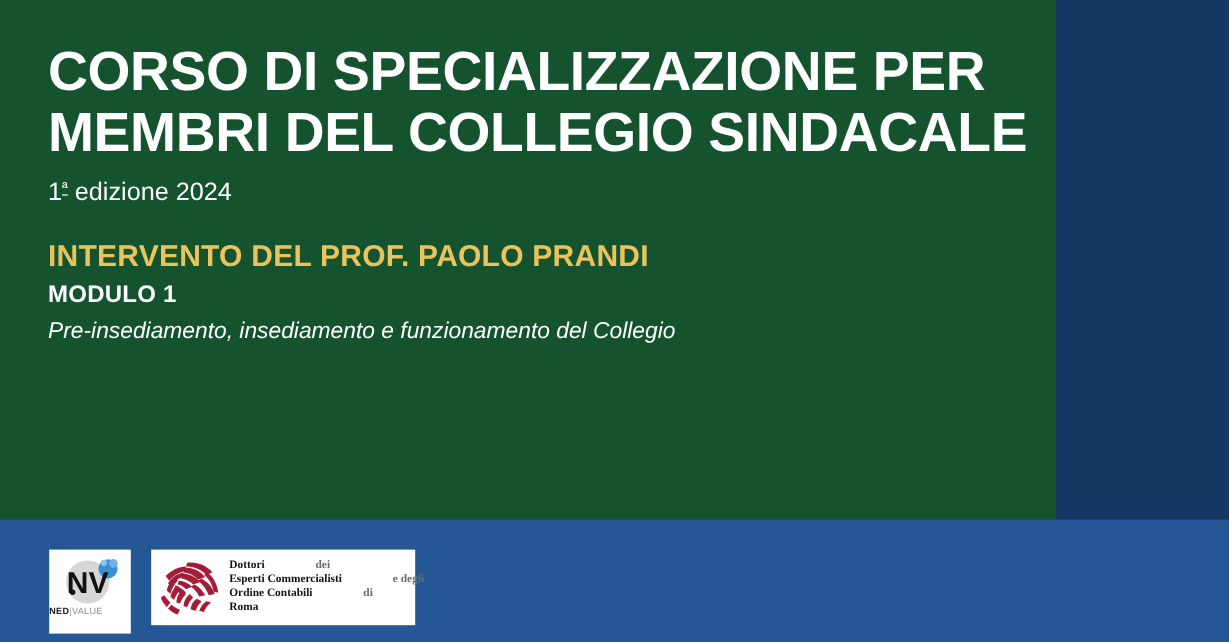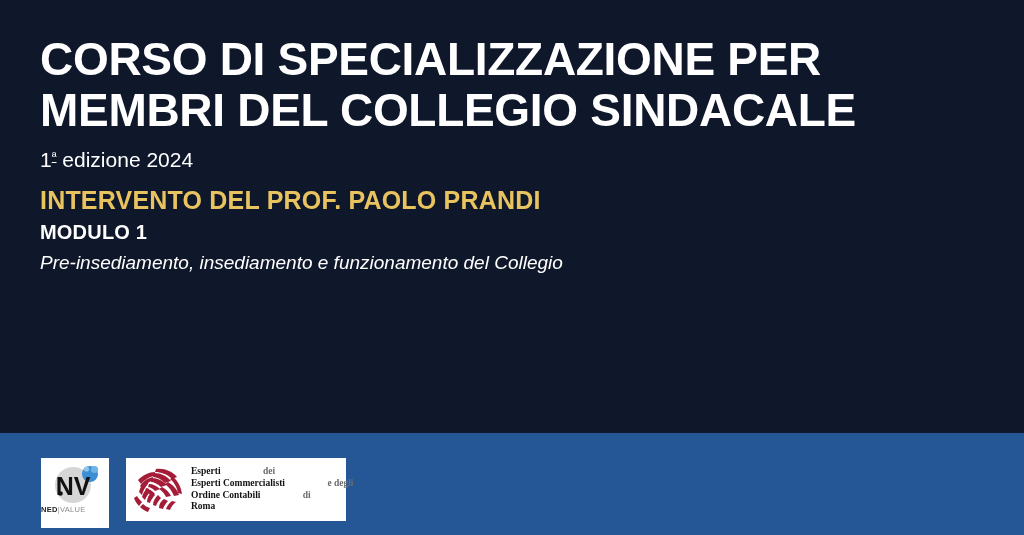--- a/index.html
+++ b/index.html
@@ -9,23 +9,23 @@
   body {
     width: 1024px;
     height: 535px;
     overflow: hidden;
     font-family: "Liberation Sans", sans-serif;
     background: #153764;
   }
 
   #slide {
     position: relative;
-    width: 1024px;
+    width: 880px;
     height: 535px;
-    background: #0f172a;
+    background: #14532d;
   }
 
   
   #footer-band {
     position: absolute;
     left: 0;
     top: 433px;
     width: 1024px;
     height: 102px;
     background: #255797;
@@ -56,21 +56,21 @@
     color: #ffffff;
     font-weight: normal;
   }
   #edition .ord {
     font-size: 13px;
     vertical-align: 6px;
     text-decoration: underline;
   }
 
   #speaker {
-    margin-top: 14px;
+    margin-top: 27px;
     font-size: 25px;
     line-height: 28px;
     font-weight: bold;
     color: #E9C35E;
     letter-spacing: 0.2px;
     white-space: nowrap;
   }
 
   #module {
     margin-top: 6px;
@@ -212,21 +212,21 @@
           <path d="M8 31 C9 27 11 24 14 22 L16 26 C14 28 12 31 11 34 Z"></path>
           <path d="M13 36 C13 32 15 28 18 26 L21 29 C19 31 17 34 16 37 Z"></path>
           <path d="M19 39 C19 35 21 32 24 29 L27 32 C25 34 23 37 22 40 Z"></path>
           <path d="M25 42 C25 38 27 35 30 33 L34 35 C32 37 30 40 29 43 Z"></path>
           <path d="M32 43 C33 40 35 37 38 35 L42 36 C39 38 37 41 36 44 Z"></path>
           <path d="M3 30 C4 32 6 34 8 36 L5 40 C3 38 1 35 0 32 Z"></path>
           <path d="M9 38 C11 40 13 41 16 42 L14 46 C11 45 8 43 6 41 Z"></path>
         </g>
       </svg>
       <div id="odcec-text">
-        <div><b>Esperti</b><span class="light"> dei</span></div>
+        <div><b>Dottori</b><span class="light"> dei</span></div>
         <div><b>Esperti Commercialisti</b><span class="light"> e degli</span></div>
         <div><b>Ordine Contabili</b><span class="light"> di</span></div>
         <div><b>Roma</b></div>
       </div>
     </div>
 
   </div>
 
 </div>
 

